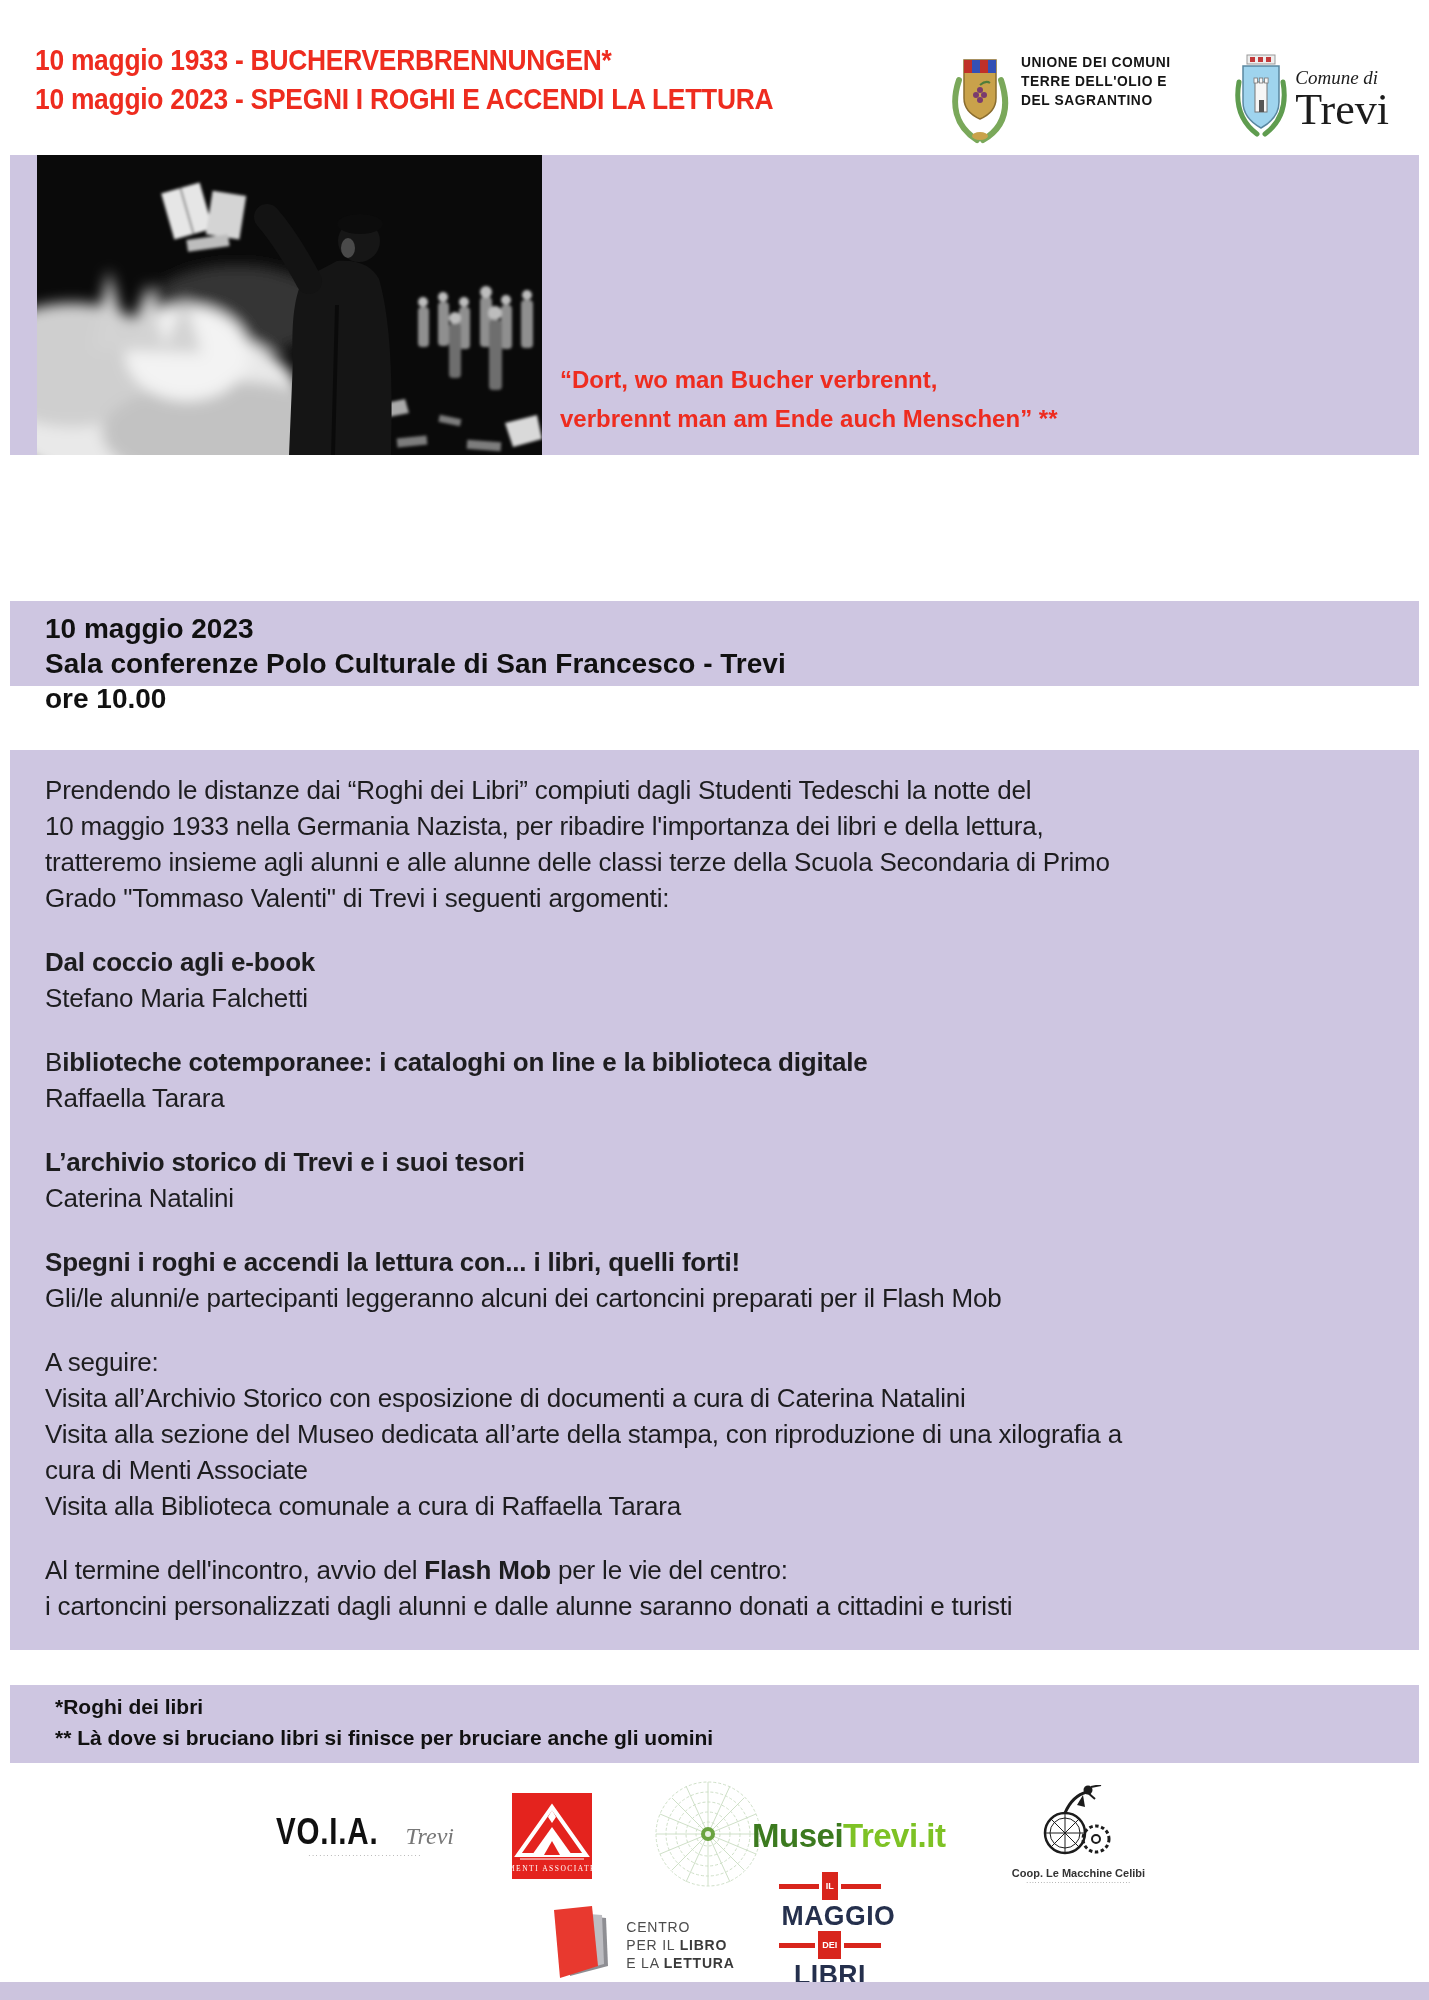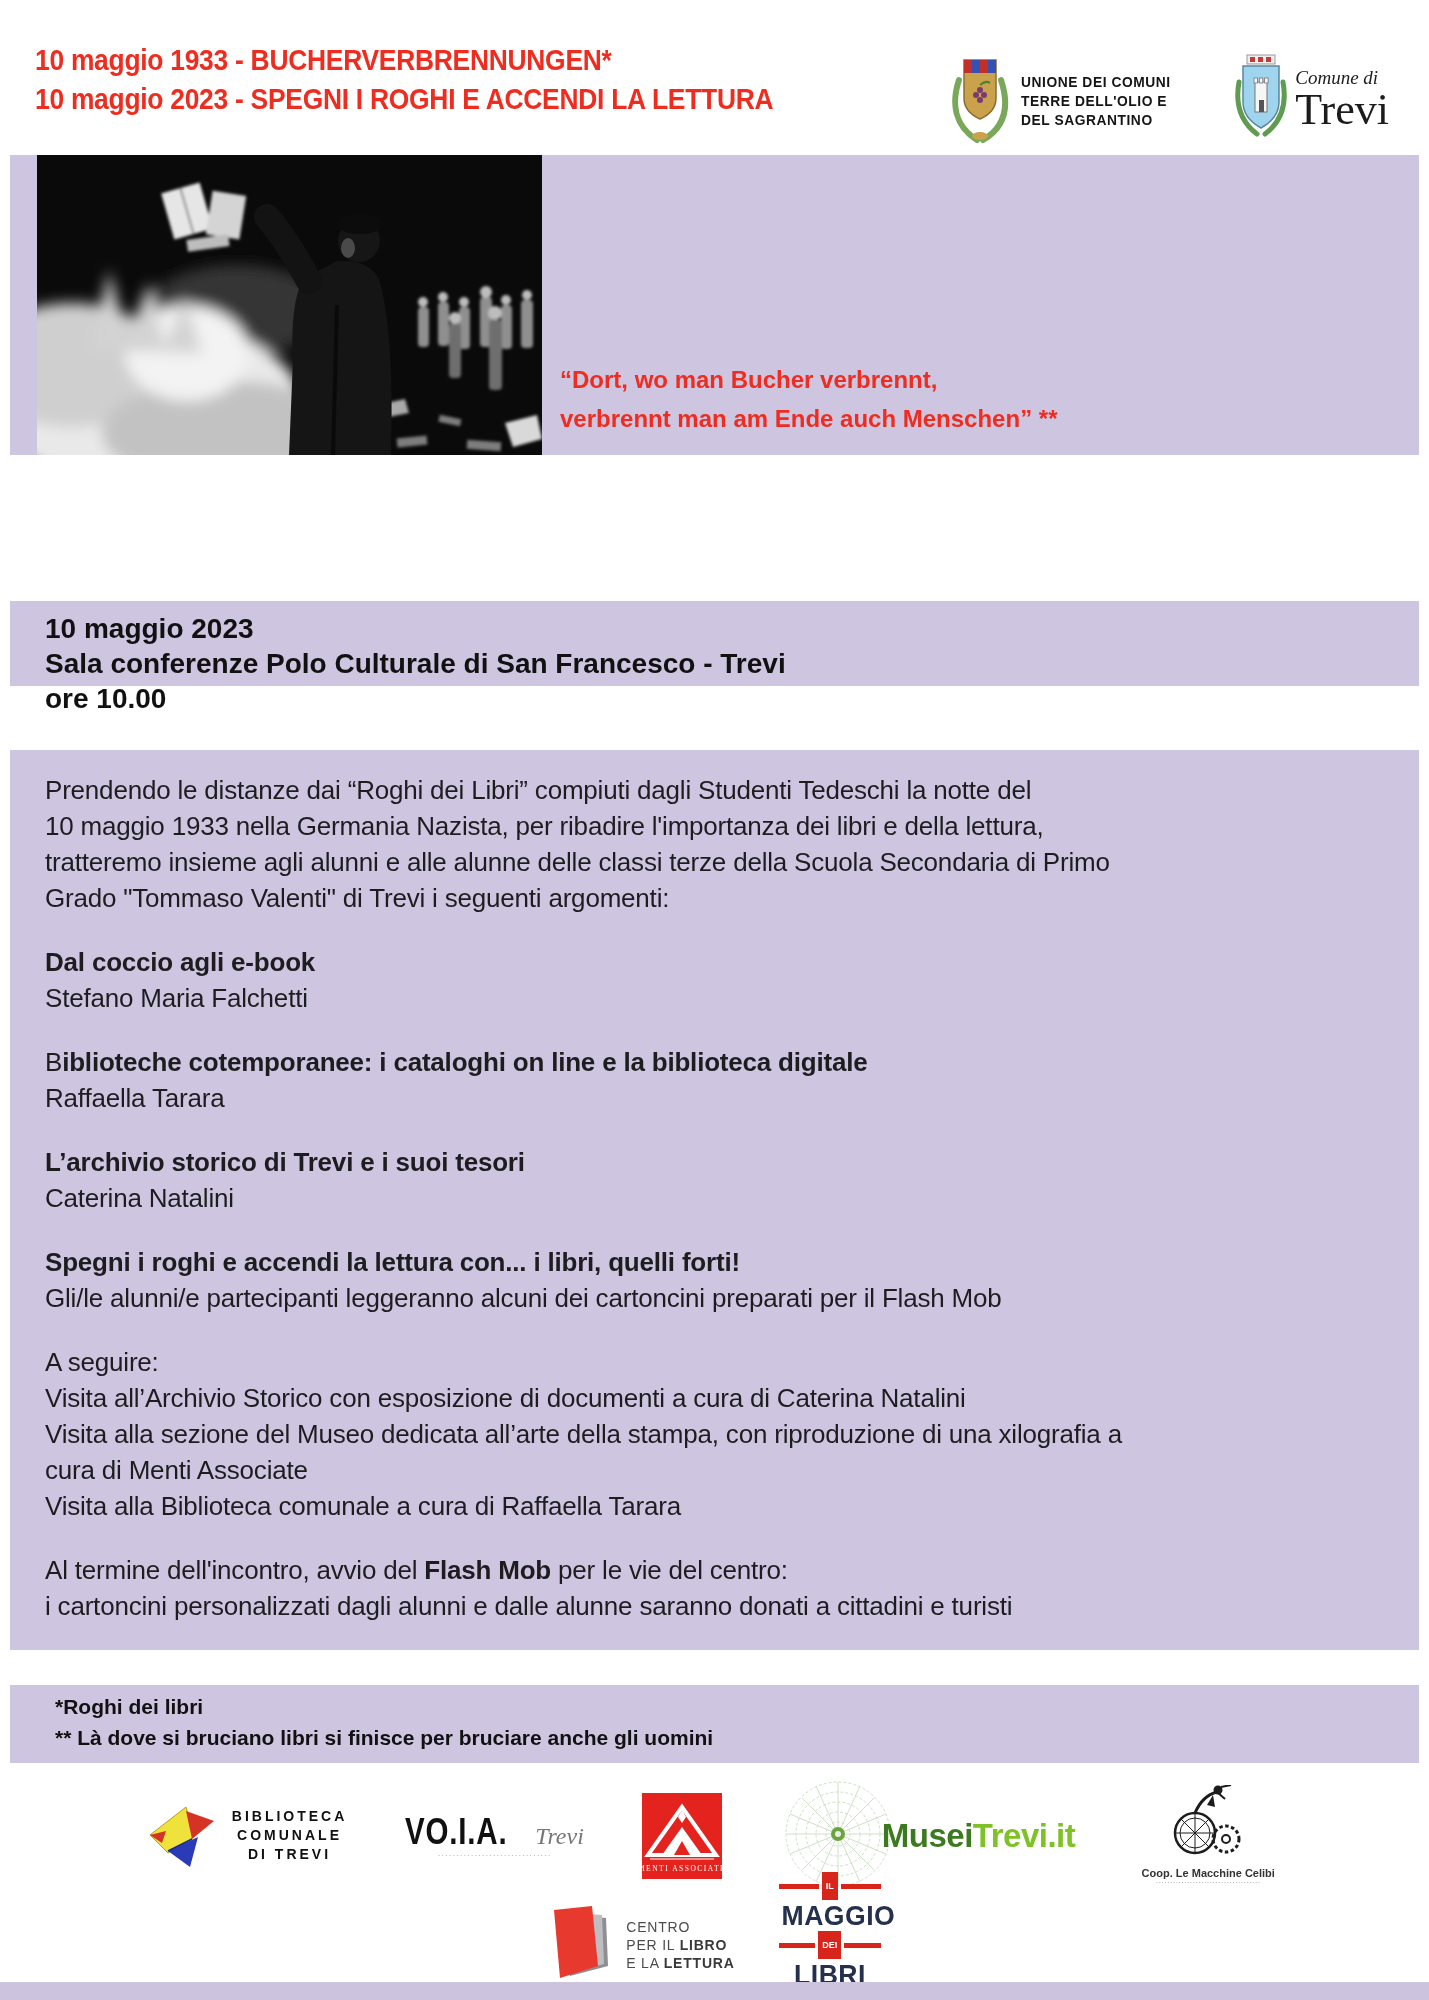--- a/index.html
+++ b/index.html
@@ -5,21 +5,21 @@
   html,body{margin:0;padding:0;background:#ffffff;}
   .page{position:relative;width:1429px;height:2000px;background:#fff;overflow:hidden;
         font-family:"Liberation Sans",sans-serif;color:#1d1d1f;}
   .band{position:absolute;left:10px;right:10px;background:#cec6e1;}
 
   
   .title{position:absolute;left:35px;top:40px;color:#ee2c1f;font-weight:bold;
          font-size:30px;line-height:39px;white-space:nowrap;
          transform:scaleX(.88);transform-origin:0 0;letter-spacing:-.3px;}
   .toplogos{position:absolute;top:52px;right:40px;display:flex;gap:48px;align-items:flex-start;}
-  .logo-unione{display:flex;gap:10px;align-items:center;}
+  .logo-unione{display:flex;gap:10px;}
   .unione-text{font-weight:bold;font-size:15px;line-height:19px;letter-spacing:.6px;
                transform:scaleX(.92);transform-origin:0 50%;white-space:nowrap;color:#151515;}
   .logo-trevi{display:flex;gap:4px;align-items:center;}
   .trevi-text{font-family:"Liberation Serif",serif;color:#1c1c1c;}
   .trevi-small{font-style:italic;font-size:19px;line-height:20px;}
   .trevi-big{font-size:44px;line-height:44px;}
 
   
   #hero{top:155px;height:300px;}
   .photo{position:absolute;left:27px;top:0;width:505px;height:300px;}
@@ -260,36 +260,20 @@
   <div class="band" id="notes">
     <div class="notes-in">
       <div>*Roghi dei libri</div>
       <div>** Là dove si bruciano libri si finisce per bruciare anche gli uomini</div>
     </div>
   </div>
 
   <div class="sponsors">
     <div class="sp-row1">
 
-      <div class="bib">
-        <span>
-          <svg width="74" height="74" viewBox="0 0 74 74">
-            <polygon points="4,38 40,10 48,40 22,56" fill="#efe23a" stroke="#b8a11e" stroke-width="1"></polygon>
-            <polygon points="40,14 68,24 46,42" fill="#d63327"></polygon>
-            <polygon points="22,54 52,40 44,70" fill="#2a3bb8"></polygon>
-            <polygon points="4,38 20,34 16,46" fill="#d63327"></polygon>
-            <line x1="22" y1="54" x2="46" y2="42" stroke="#1b2a8a" stroke-width="1.5"></line>
-          </svg>
-        </span>
-        <div class="bib-text">
-          <div>BIBLIOTECA</div>
-          <div>COMUNALE</div>
-          <div>DI TREVI</div>
-        </div>
-      </div>
 
       <div class="voia">
         <div class="voia-line">
           <span class="voia-name">VO.I.A.</span>
           <span class="voia-script">Trevi</span>
         </div>
         <div class="voia-tag">·······························</div>
       </div>
 
       <div class="menti">

